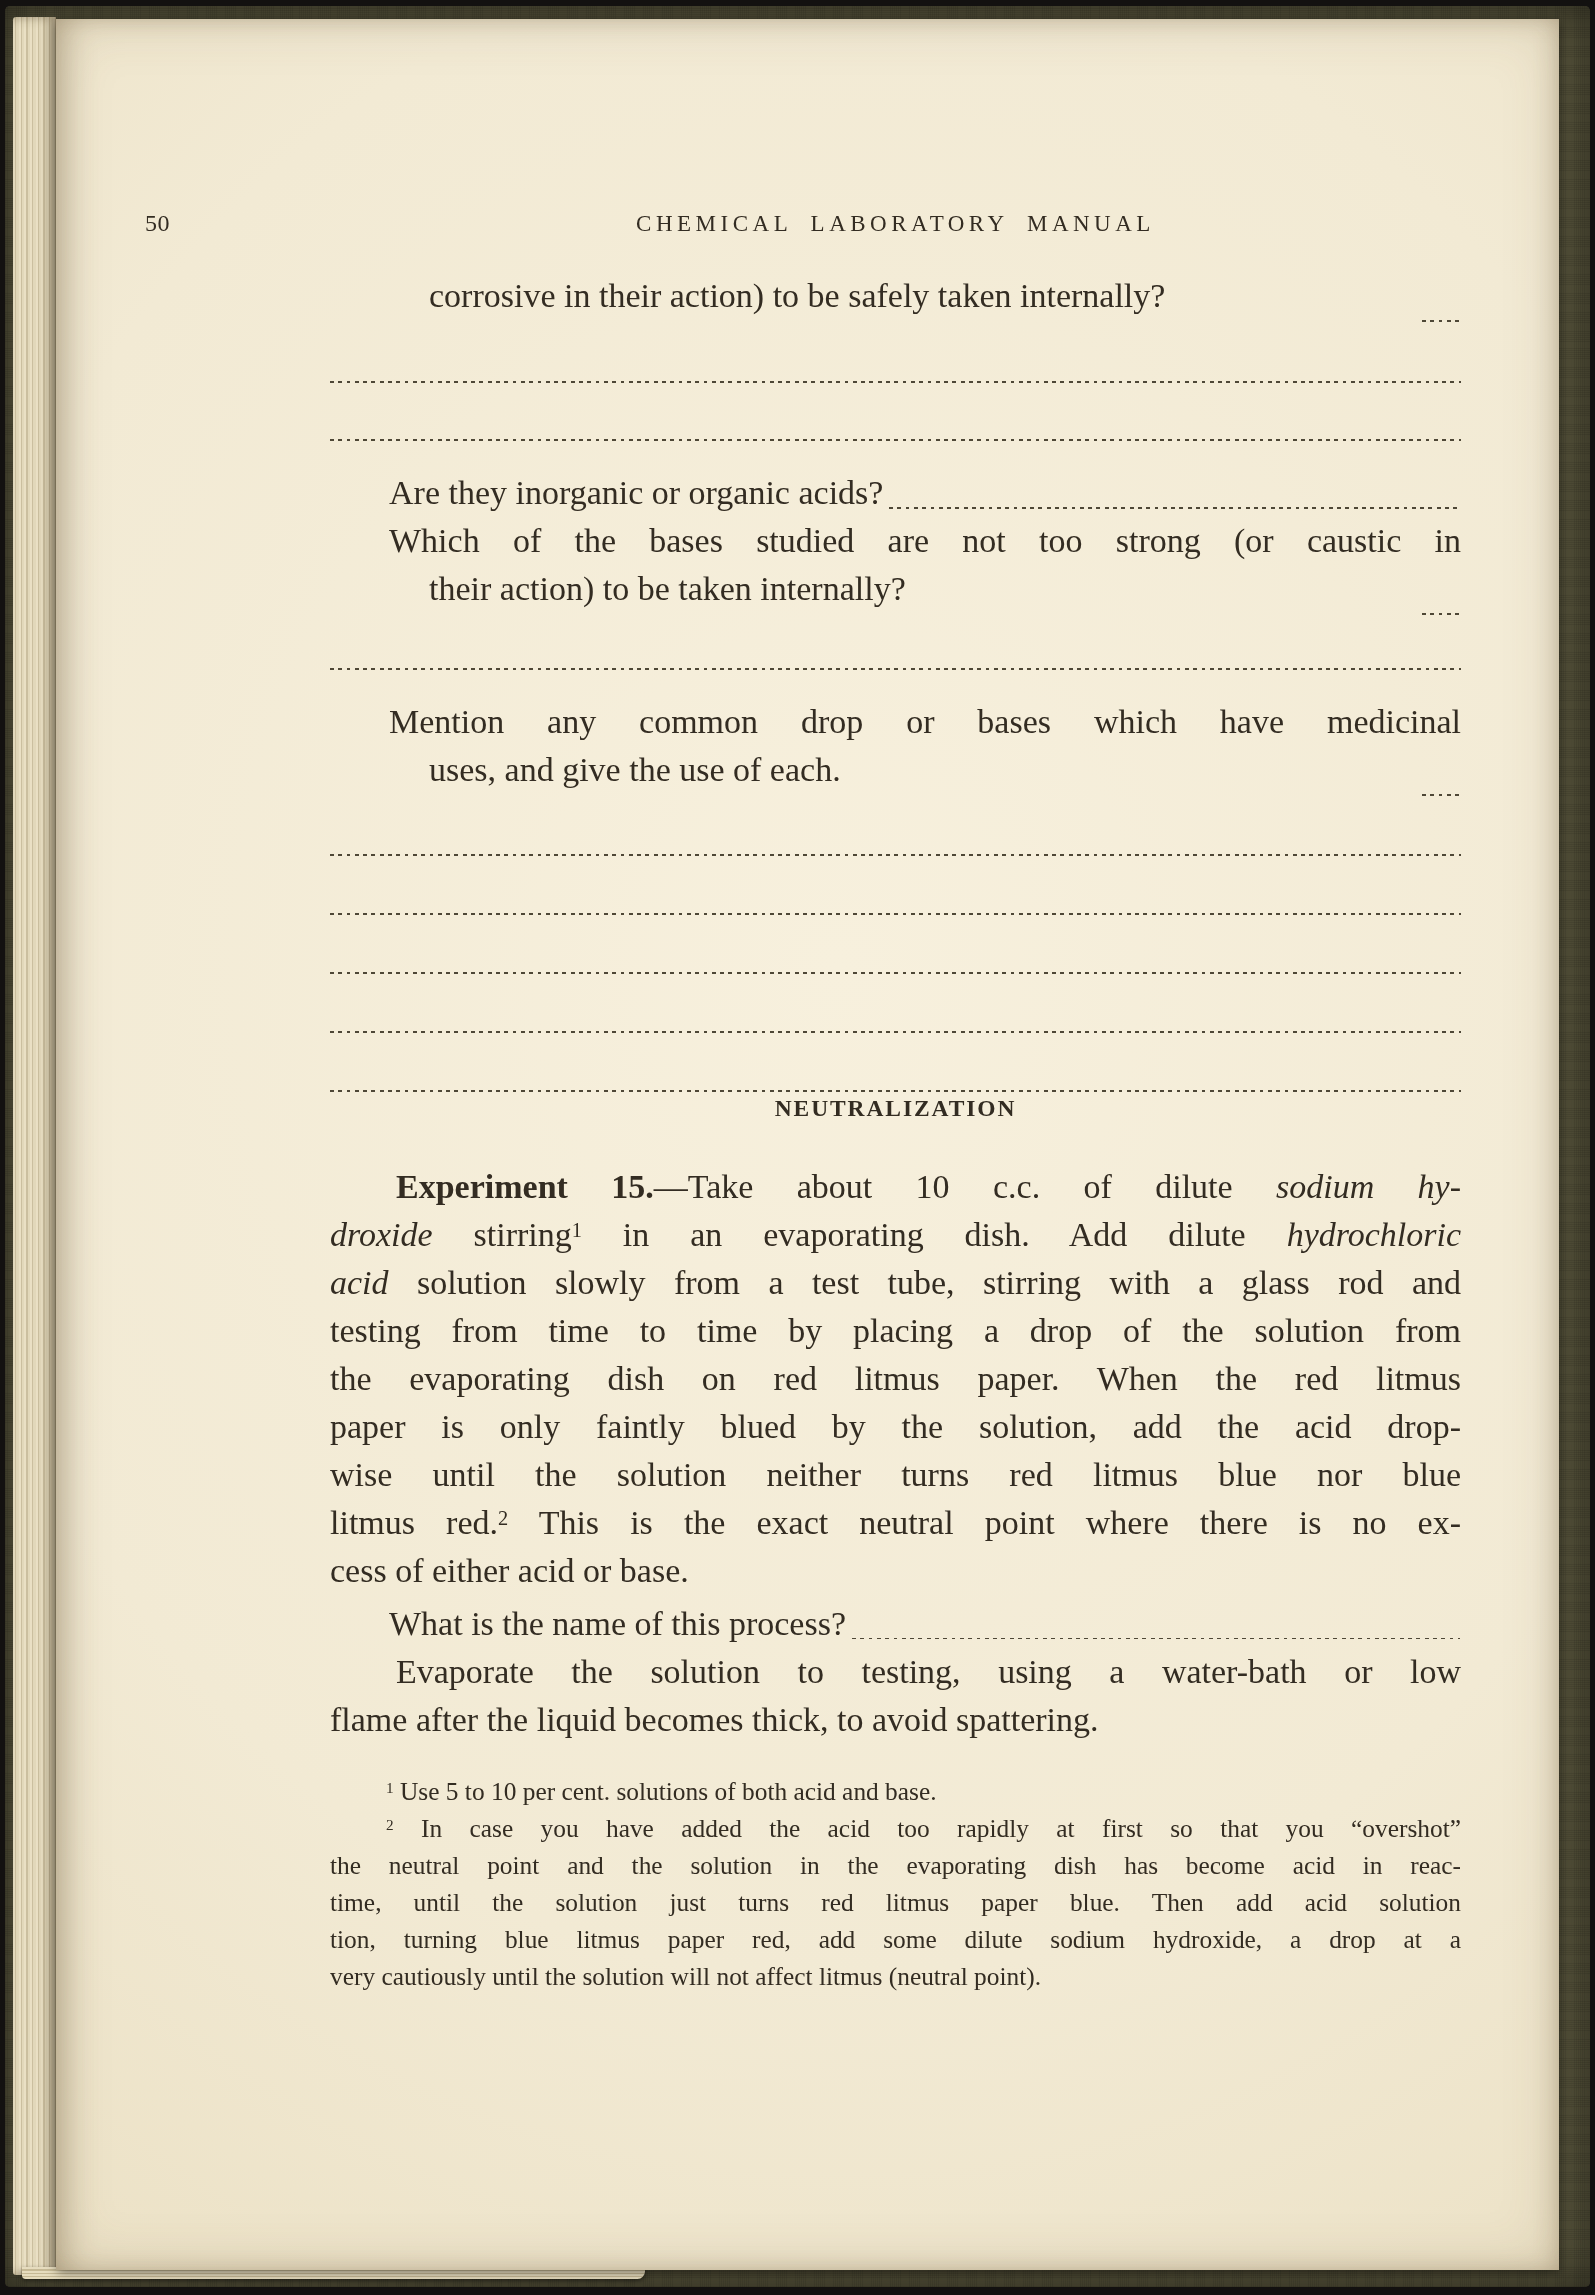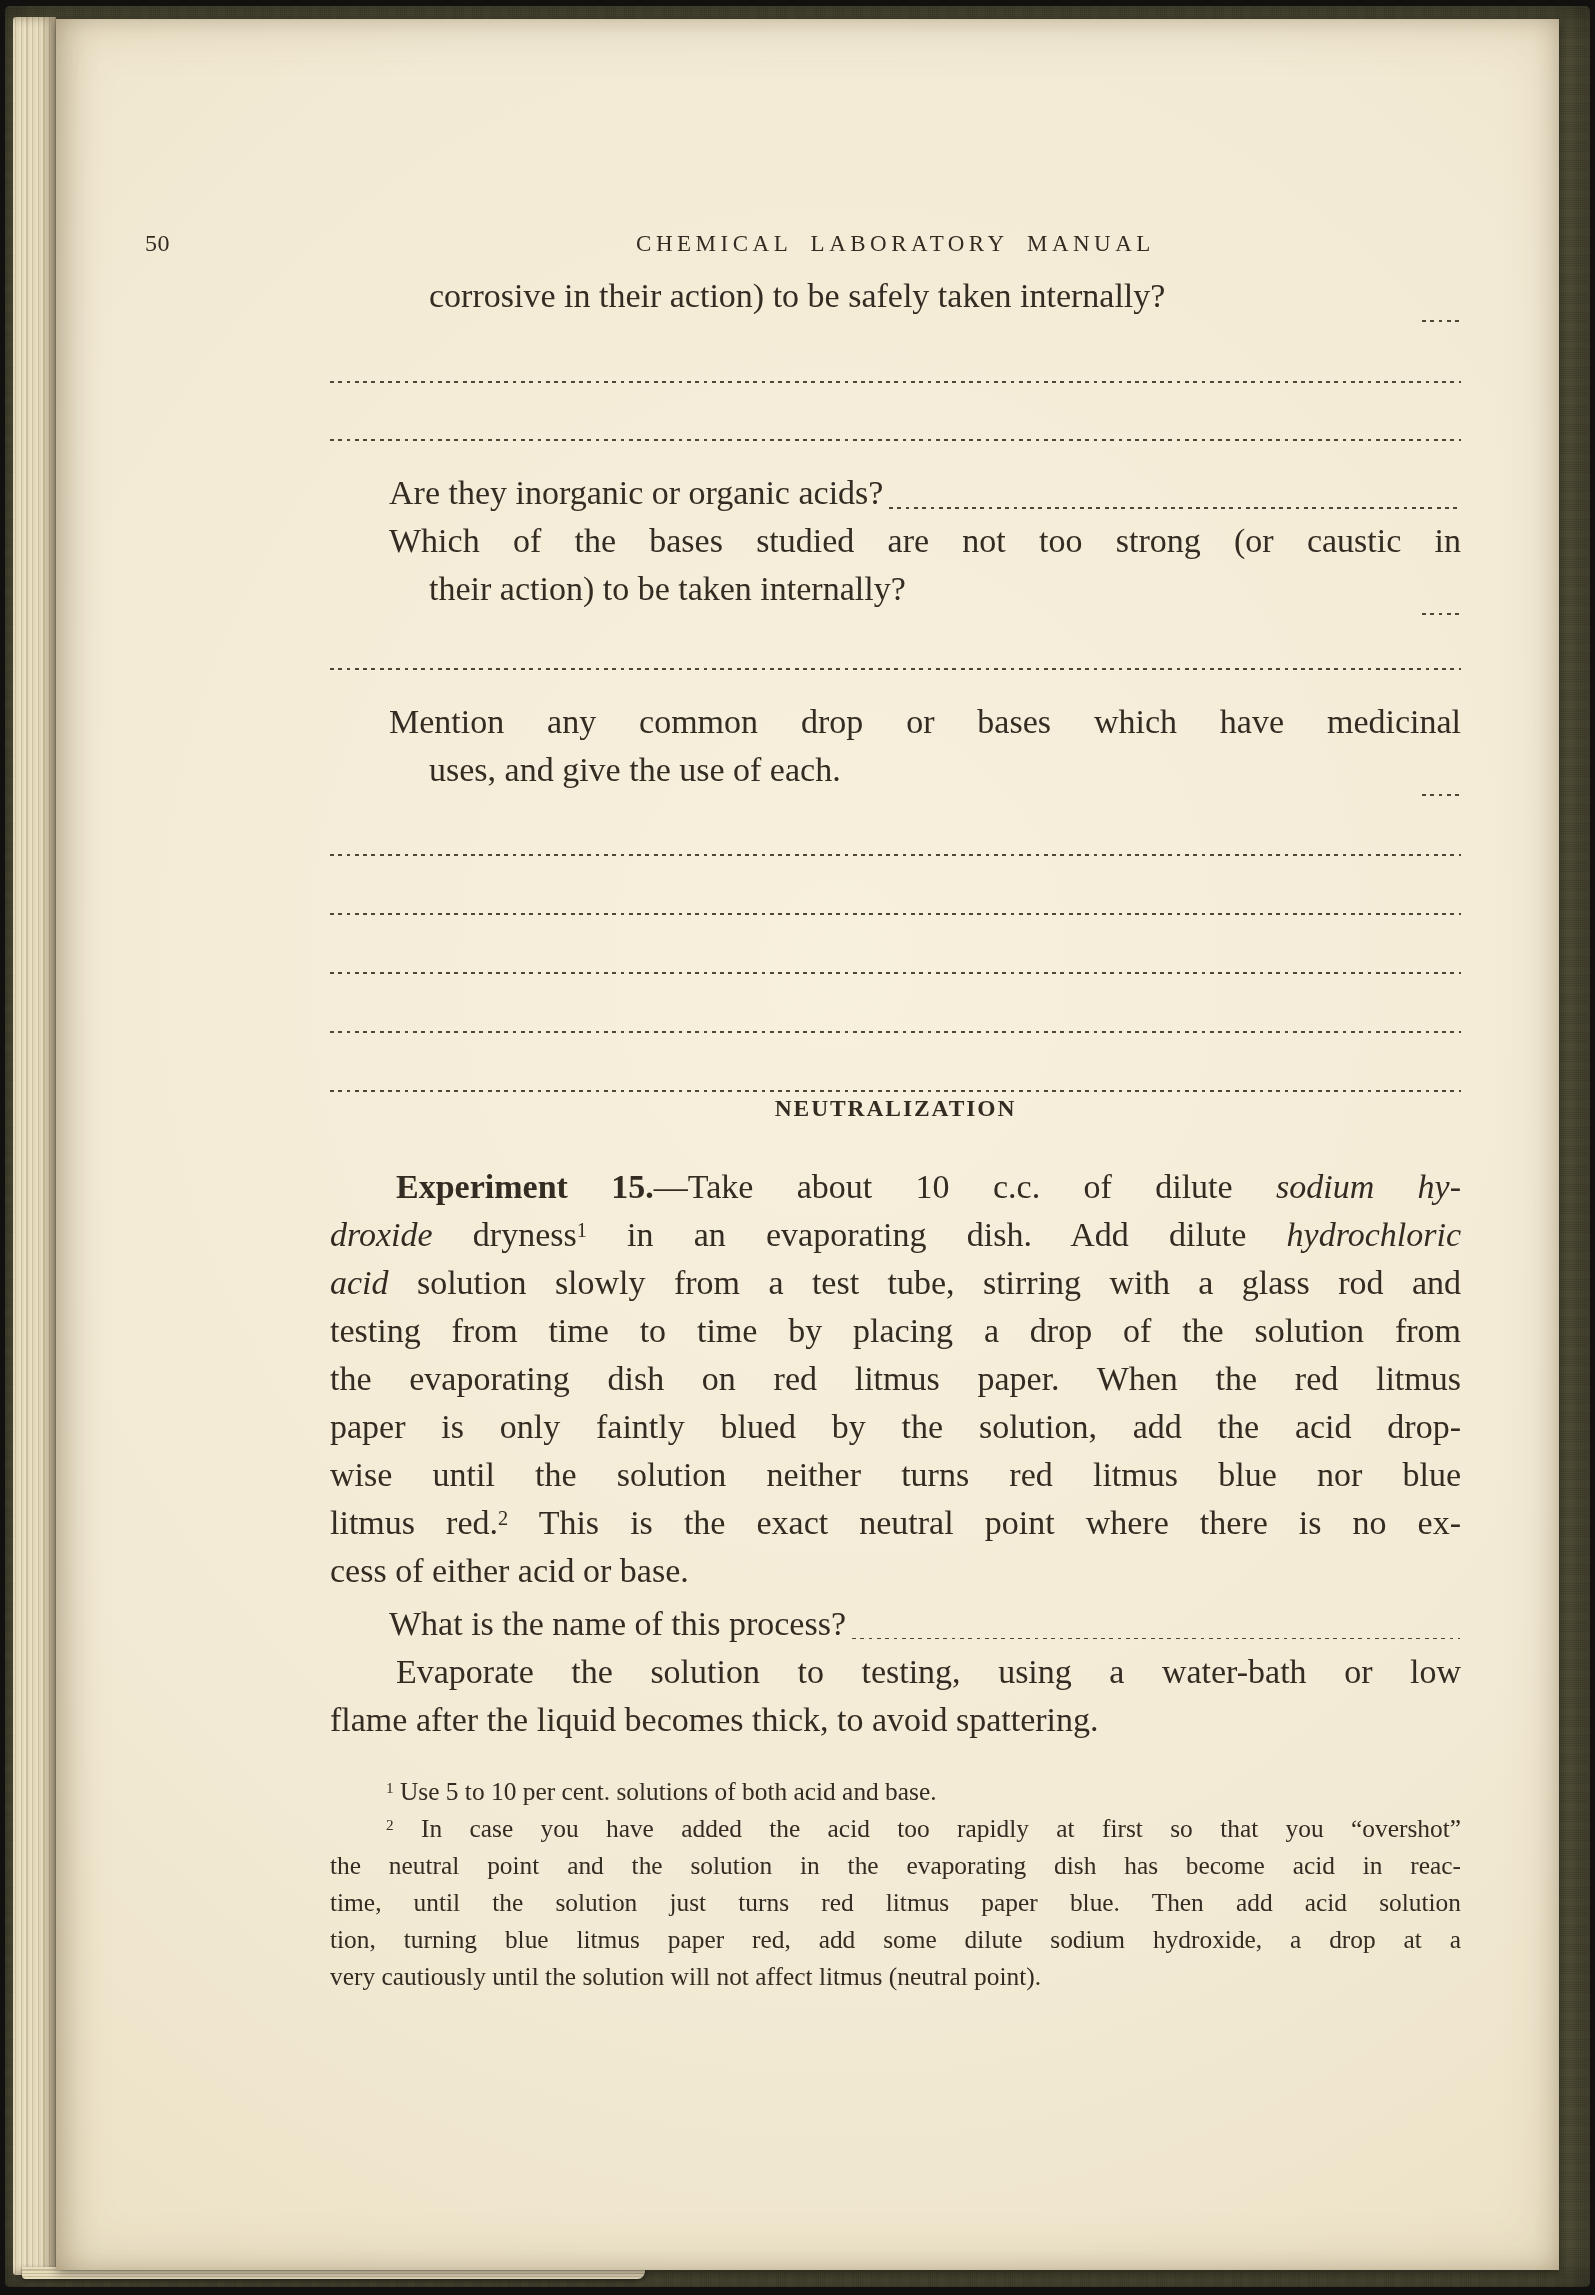--- a/index.html
+++ b/index.html
@@ -34,21 +34,21 @@
   }
   .paper {
     position:absolute; left:56px; top:19px; right:36px; bottom:25.4px;
     background: radial-gradient(ellipse 120% 90% at 52% 42%, #f7f0dd 0%, #f2ead4 50%, #eadfc2 85%, #e0d3b1 100%);
     box-shadow:
       inset 0 0 57px rgba(100,80,45,.18),
       inset 18px 0 32px -11.4px rgba(100,80,45,.35),
       inset -10.2px 0 23px -9px rgba(100,80,45,.30),
       1.3px 3.2px 10.2px rgba(0,0,0,.5);
   }
-  .pagehead { position:absolute; top:191px; left:0; right:0; height:38px;margin-top:20px; }
+  .pagehead { position:absolute; top:191px; left:0; right:0; height:38px; }
   .pagenum  { position:absolute; left:89px; top:0; font-size:24px; letter-spacing:0.6px; }
   .runtitle { position:absolute; left:274px; width:1131px; top:1.3px; text-align:center;
               font-size:23px; letter-spacing:4.5px; word-spacing:9px; }
   .col { position:absolute; top:253px; left:274px; width:1131px; font-size:34px; line-height:48px; }
 
   .jl { text-align:justify; text-align-last:justify; }
   .i1 { padding-left:59px; }
   .i2 { padding-left:99px;flex-direction:column; }
   .ind { padding-left:66px; }
 
@@ -128,21 +128,21 @@
       <div class="dotline mt78"></div>
       <div class="dotline mt90"></div>
       <div class="dotline mt90"></div>
       <div class="dotline mt90"></div>
       <div class="dotline mt90"></div>
 
       <h2 class="sechead">NEUTRALIZATION</h2>
 
       <div class="mt62">
         <div class="ind jl"><span class="seg-b">Experiment 15.</span><span>—Take about 10 c.c. of dilute </span><span class="seg-i">sodium hy-</span></div>
-        <div class="jl"><span class="seg-i">droxide</span><span> dryness</span><span class="seg-sup">1</span><span> in an evaporating dish.  Add dilute </span><span class="seg-i">hydrochloric</span></div>
+        <div class="jl"><span class="seg-i">droxide</span><span> stirring</span><span class="seg-sup">1</span><span> in an evaporating dish.  Add dilute </span><span class="seg-i">hydrochloric</span></div>
         <div class="jl"><span class="seg-i">acid</span><span> solution slowly from a test tube, stirring with a glass rod and</span></div>
         <div class="jl"><span>testing from time to time by placing a drop of the solution from</span></div>
         <div class="jl"><span>the evaporating dish on red litmus paper.  When the red litmus</span></div>
         <div class="jl"><span>paper is only faintly blued by the solution, add the acid drop-</span></div>
         <div class="jl"><span>wise until the solution neither turns red litmus blue nor blue</span></div>
         <div class="jl"><span>litmus red.</span><span class="seg-sup">2</span><span>  This is the exact neutral point where there is no ex-</span></div>
         <div><span>cess of either acid or base.</span></div>
       </div>
 
       <div class="mt8">

